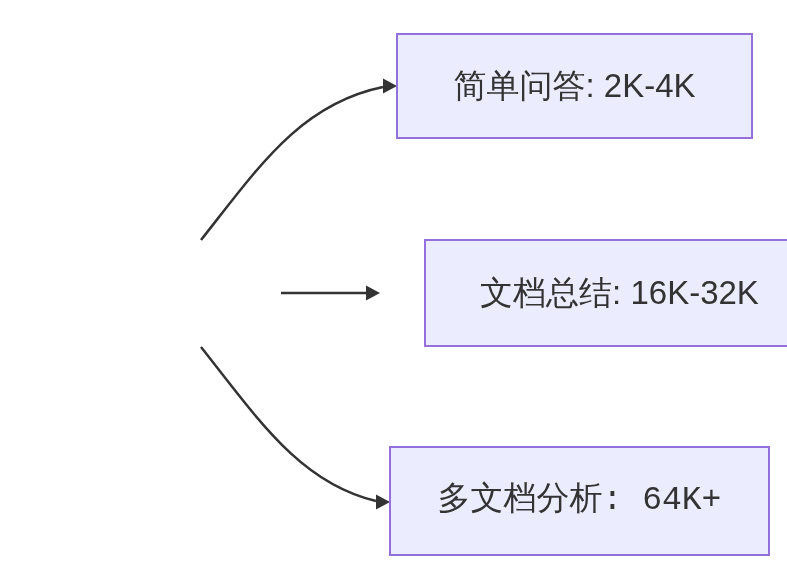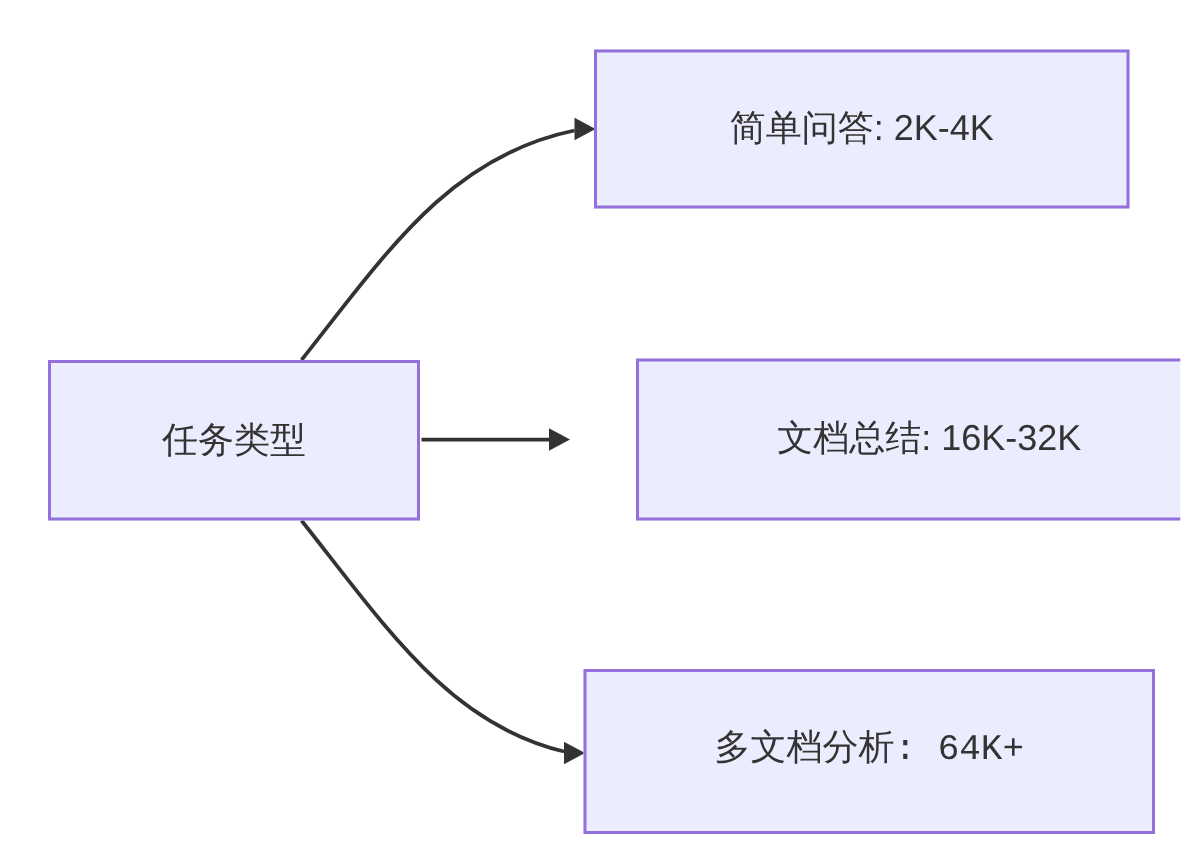--- a/index.html
+++ b/index.html
@@ -33,21 +33,21 @@
   }
   .node {
     position: absolute;
     box-sizing: border-box;
     background: #ECECFF;
     border: 2px solid #9370DB;
     display: flex;
     align-items: center;
     justify-content: center;
     color: #333333;
-    font-size: 24px;
+    font-size: 33px;
     line-height: 1.25;
     white-space: nowrap;
   }
   .node-root { left: 32px;  top: 240px; width: 248px; height: 107px; }
   .node-b0   { left: 396px; top: 33px;  width: 357px; height: 106px; }
   .node-b1   { left: 380px; top: 239px; width: 391px; height: 108px; margin-left: 44px; }
   .node-b2   { left: 389px; top: 446px; width: 381px; height: 110px; font-family: Liberation Mono, monospace; }
 </style>
 </head>
 <body>
@@ -58,23 +58,20 @@
     <path class="edge" d="M201,240 C258,168 300,104 383,87"></path>
     <polygon class="arrowhead" points="397,86 383,78.5 383,93.5"></polygon>
 
     <path class="edge" d="M281,293 L367,293"></path>
     <polygon class="arrowhead" points="380,293 366,285.5 366,300.5"></polygon>
 
     <path class="edge" d="M201,347 C258,419 300,483 376,501"></path>
     <polygon class="arrowhead" points="390,502 376,494.5 376,509.5"></polygon>
   </svg>
 
-  <div class="node node-root">
-    <span class="label">任务类型</span>
-  </div>
 
   <div class="node node-b0">
     <span class="label">简单问答: 2K-4K</span>
   </div>
 
   <div class="node node-b1">
     <span class="label">文档总结: 16K-32K</span>
   </div>
 
   <div class="node node-b2">

